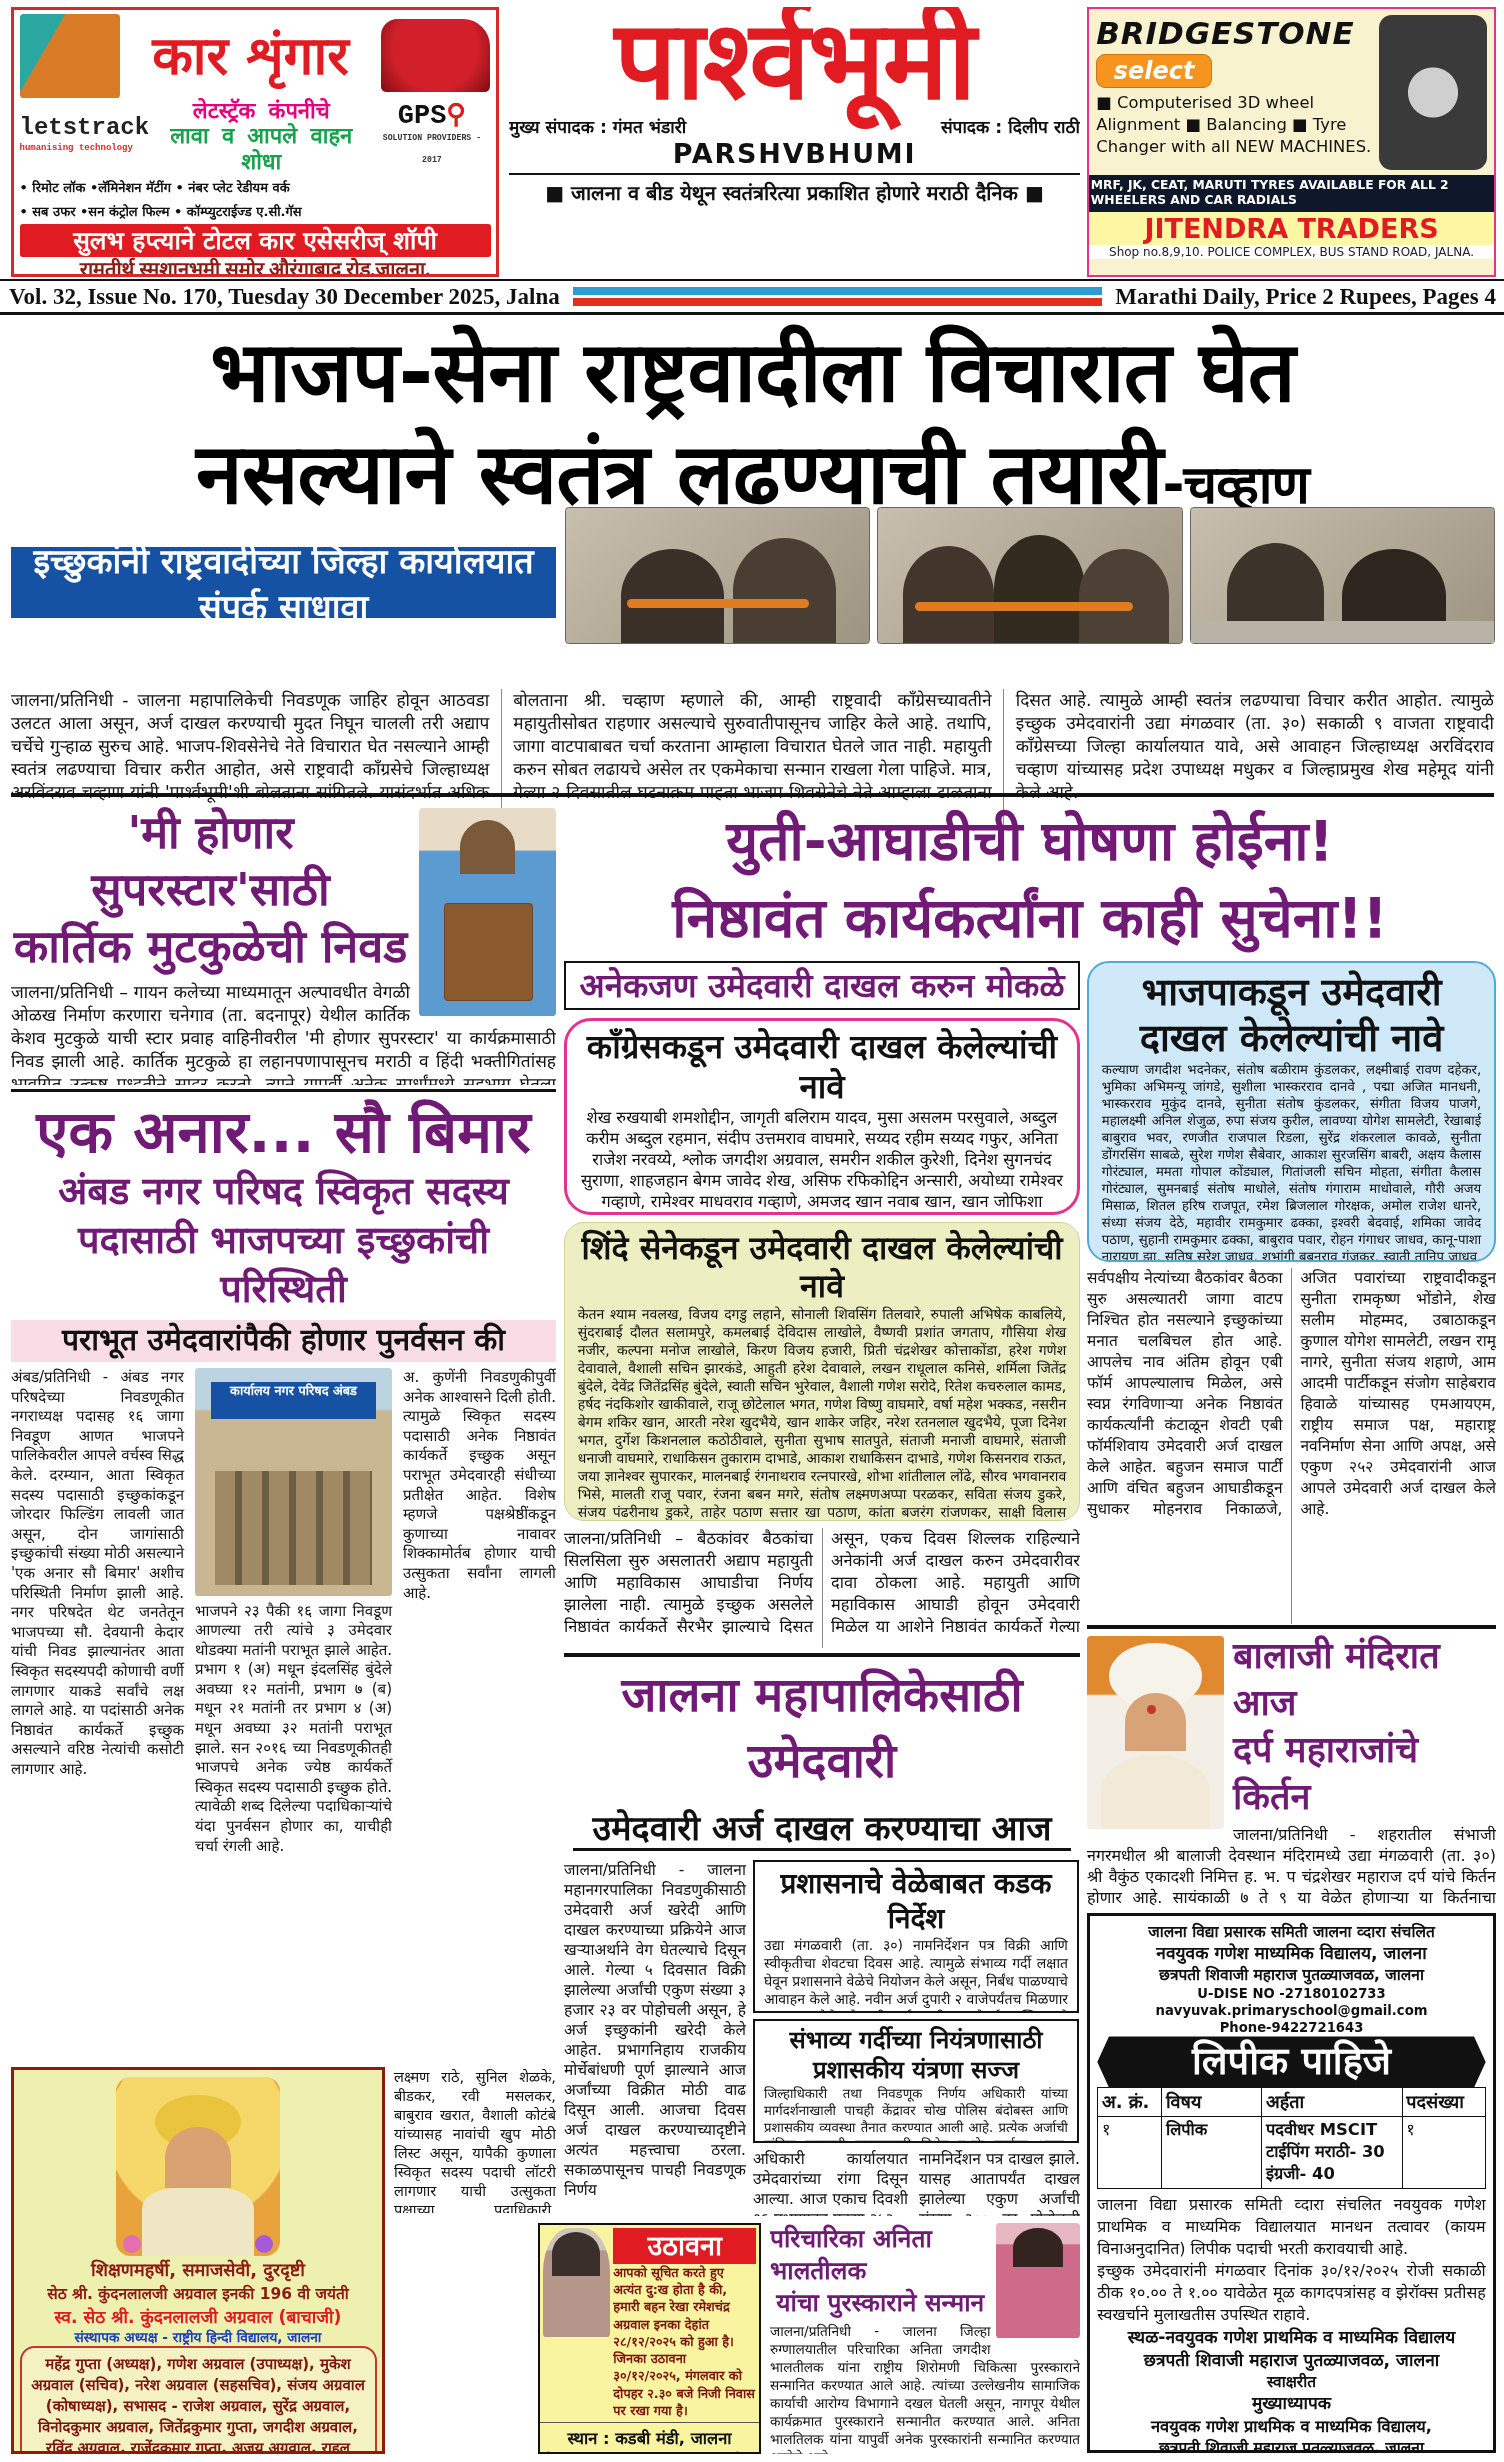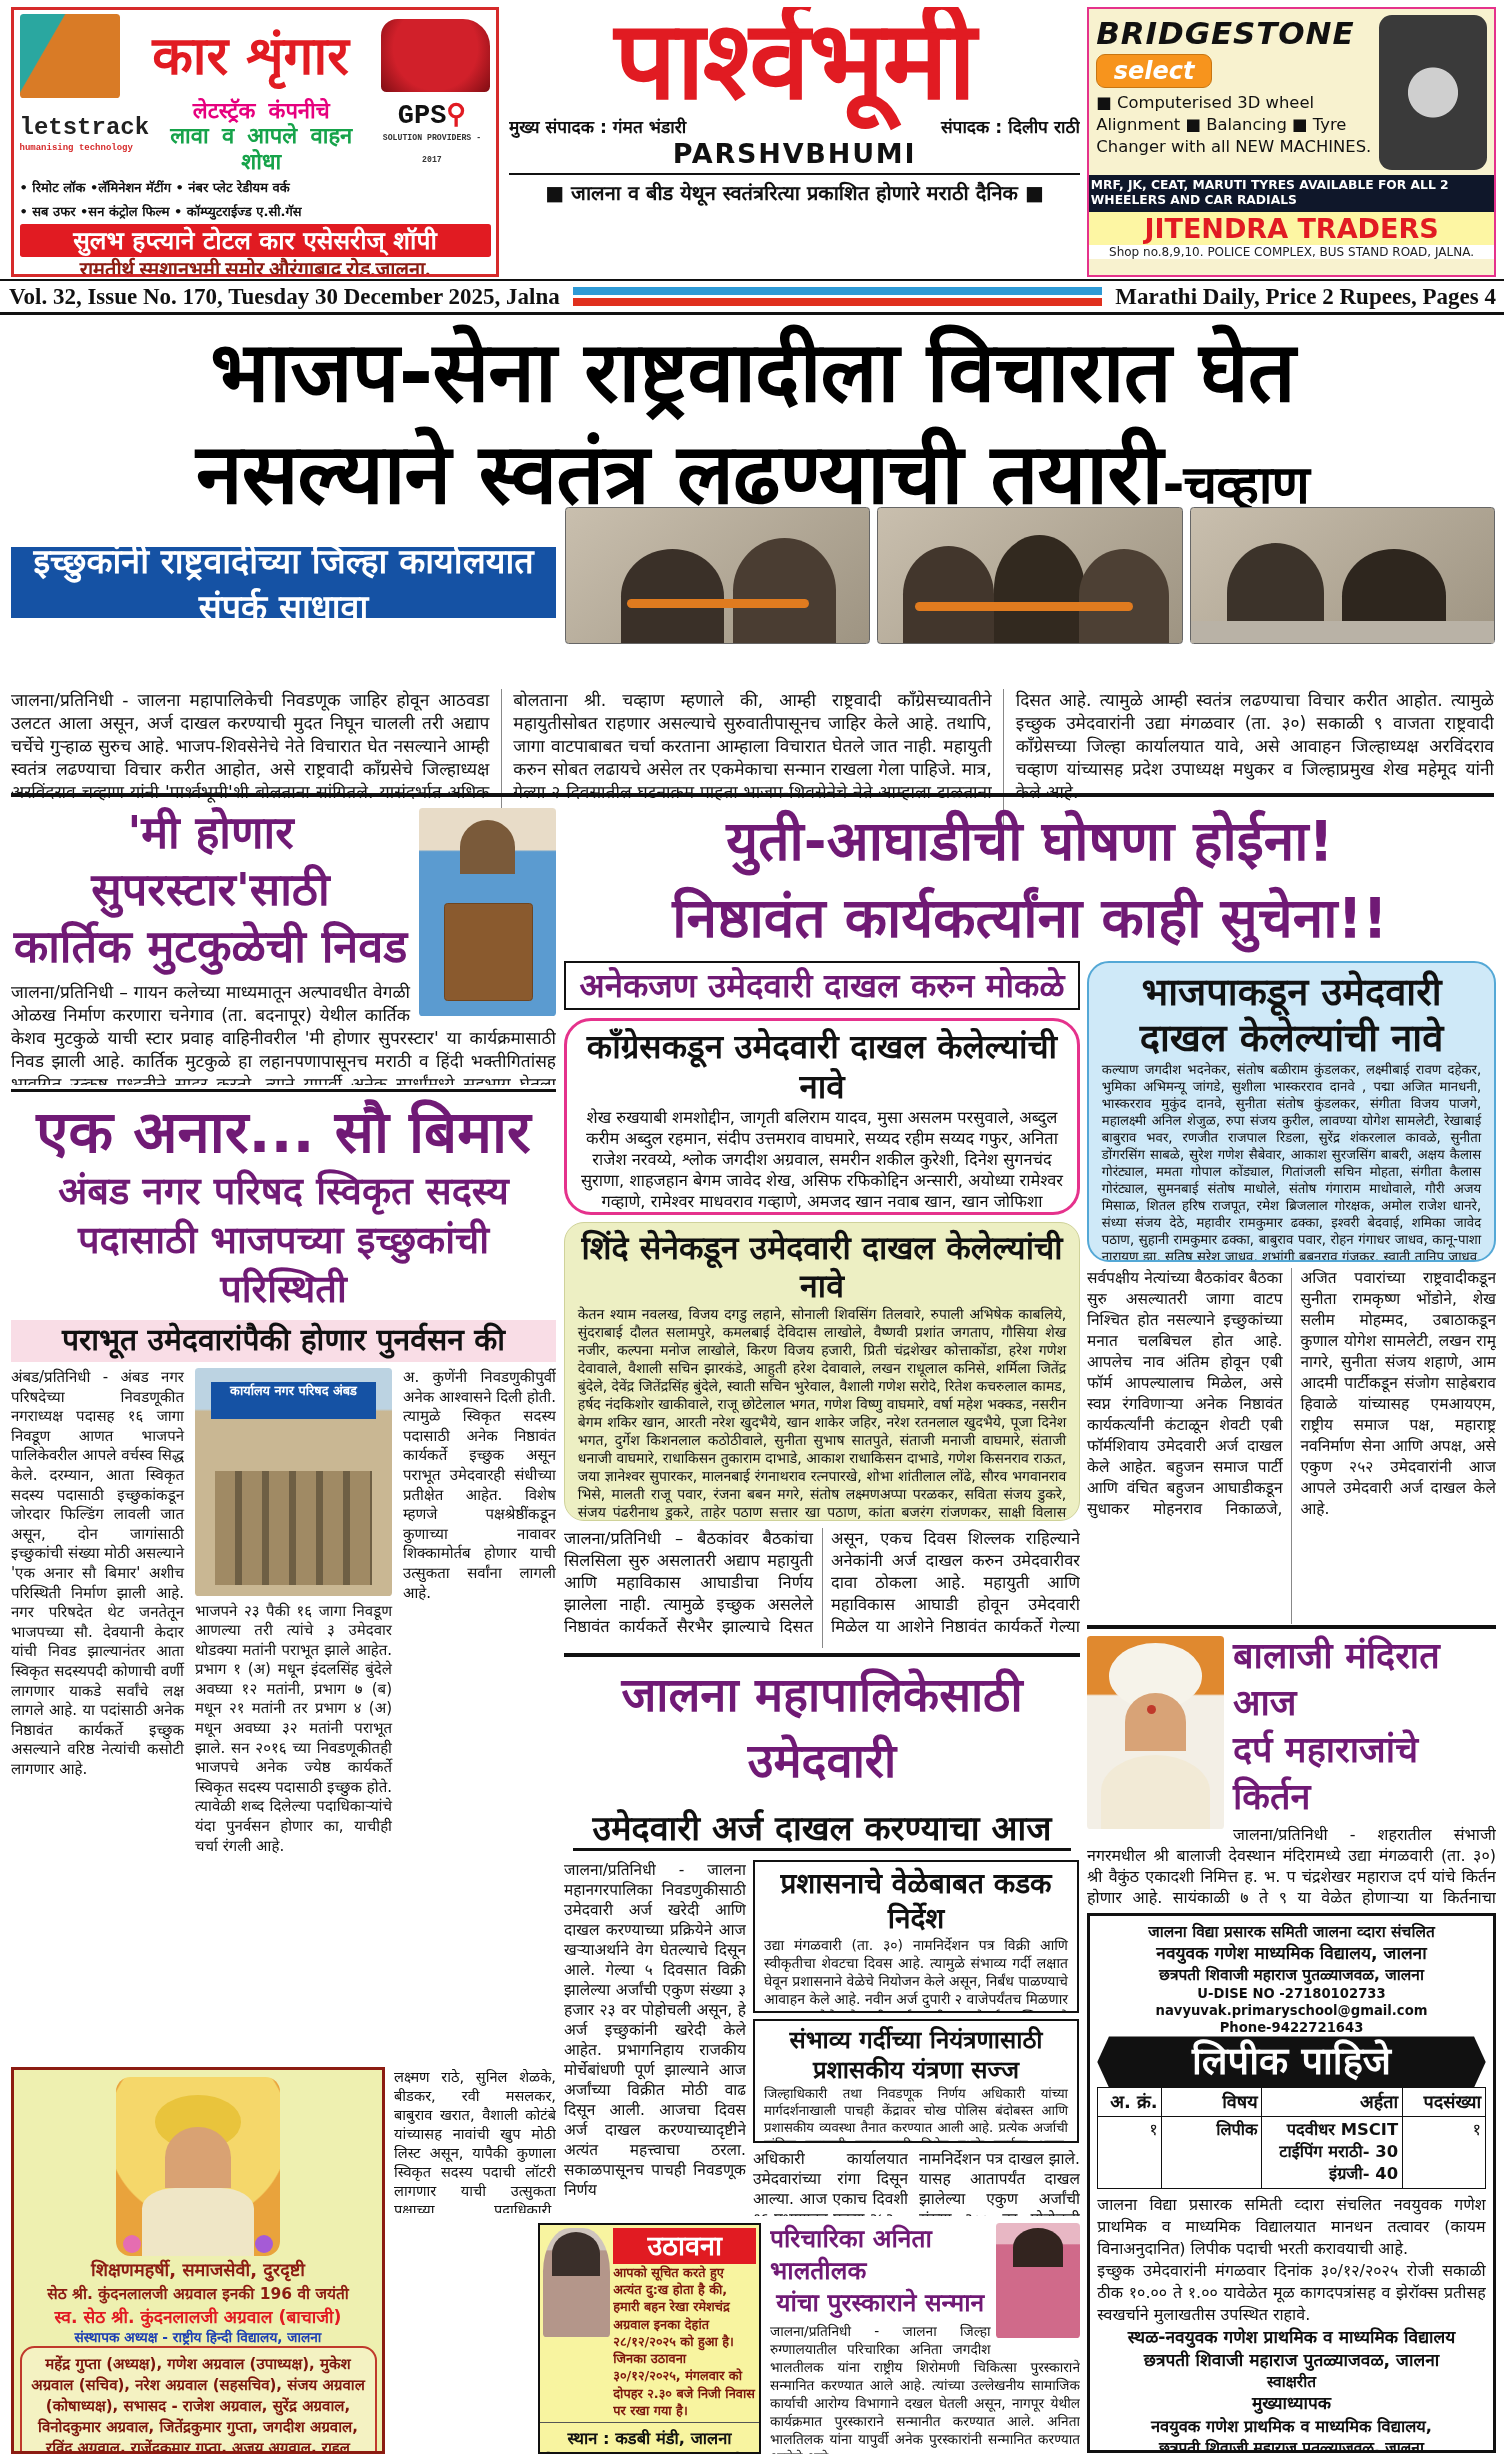--- a/index.html
+++ b/index.html
@@ -80,21 +80,21 @@
   .uth .big{font-weight:800;font-size:16.4px;text-align:center;color:#111;border-top:1.8px solid #555;padding-top:2.7px;}
   .uth .med{font-weight:800;font-size:14.6px;text-align:center;color:#111;}
   
   .clerk{border:3.6px solid #111;padding:5.5px 7.3px;background:#fff;}
   .clerk .o1{font-weight:800;font-size:17.3px;text-align:center;line-height:23px;}
   .clerk .o3{font-weight:700;font-size:15.5px;text-align:center;line-height:20px;}
   .clerk .ud{font-weight:800;font-size:13.2px;text-align:center;line-height:17.3px;}
   .banner{background:#111;color:#fff;font-weight:800;font-size:38px;text-align:center;line-height:51px;
           clip-path:polygon(3% 0,97% 0,100% 50%,97% 100%,3% 100%,0 50%);}
   .tbl{display:grid;grid-template-columns:64px 100px 1fr 82px;border:1.8px solid #111;border-bottom:none;}
-  .tbl>div{border-right:1.8px solid #111;border-bottom:1.8px solid #111;padding:2.7px 3.6px;text-align:right;
+  .tbl>div{border-right:1.8px solid #111;border-bottom:1.8px solid #111;padding:2.7px 3.6px;text-align:left;
            font-size:16.4px;line-height:22px;}
   .tbl>div:nth-child(4n){border-right:none;}
   .tbl .hd{font-weight:800;font-size:18px;}
   .clerk .par{font-size:16px;line-height:22px;text-align:justify;}
   .clerk .bold-c{font-weight:800;font-size:17.3px;text-align:center;line-height:23px;}
   
   .person{position:absolute;border-radius:50% 50% 0 0;}
   .sign{position:absolute;background:#1552a4;color:#fff;font-weight:700;text-align:center;}
 </style>
 </head>

